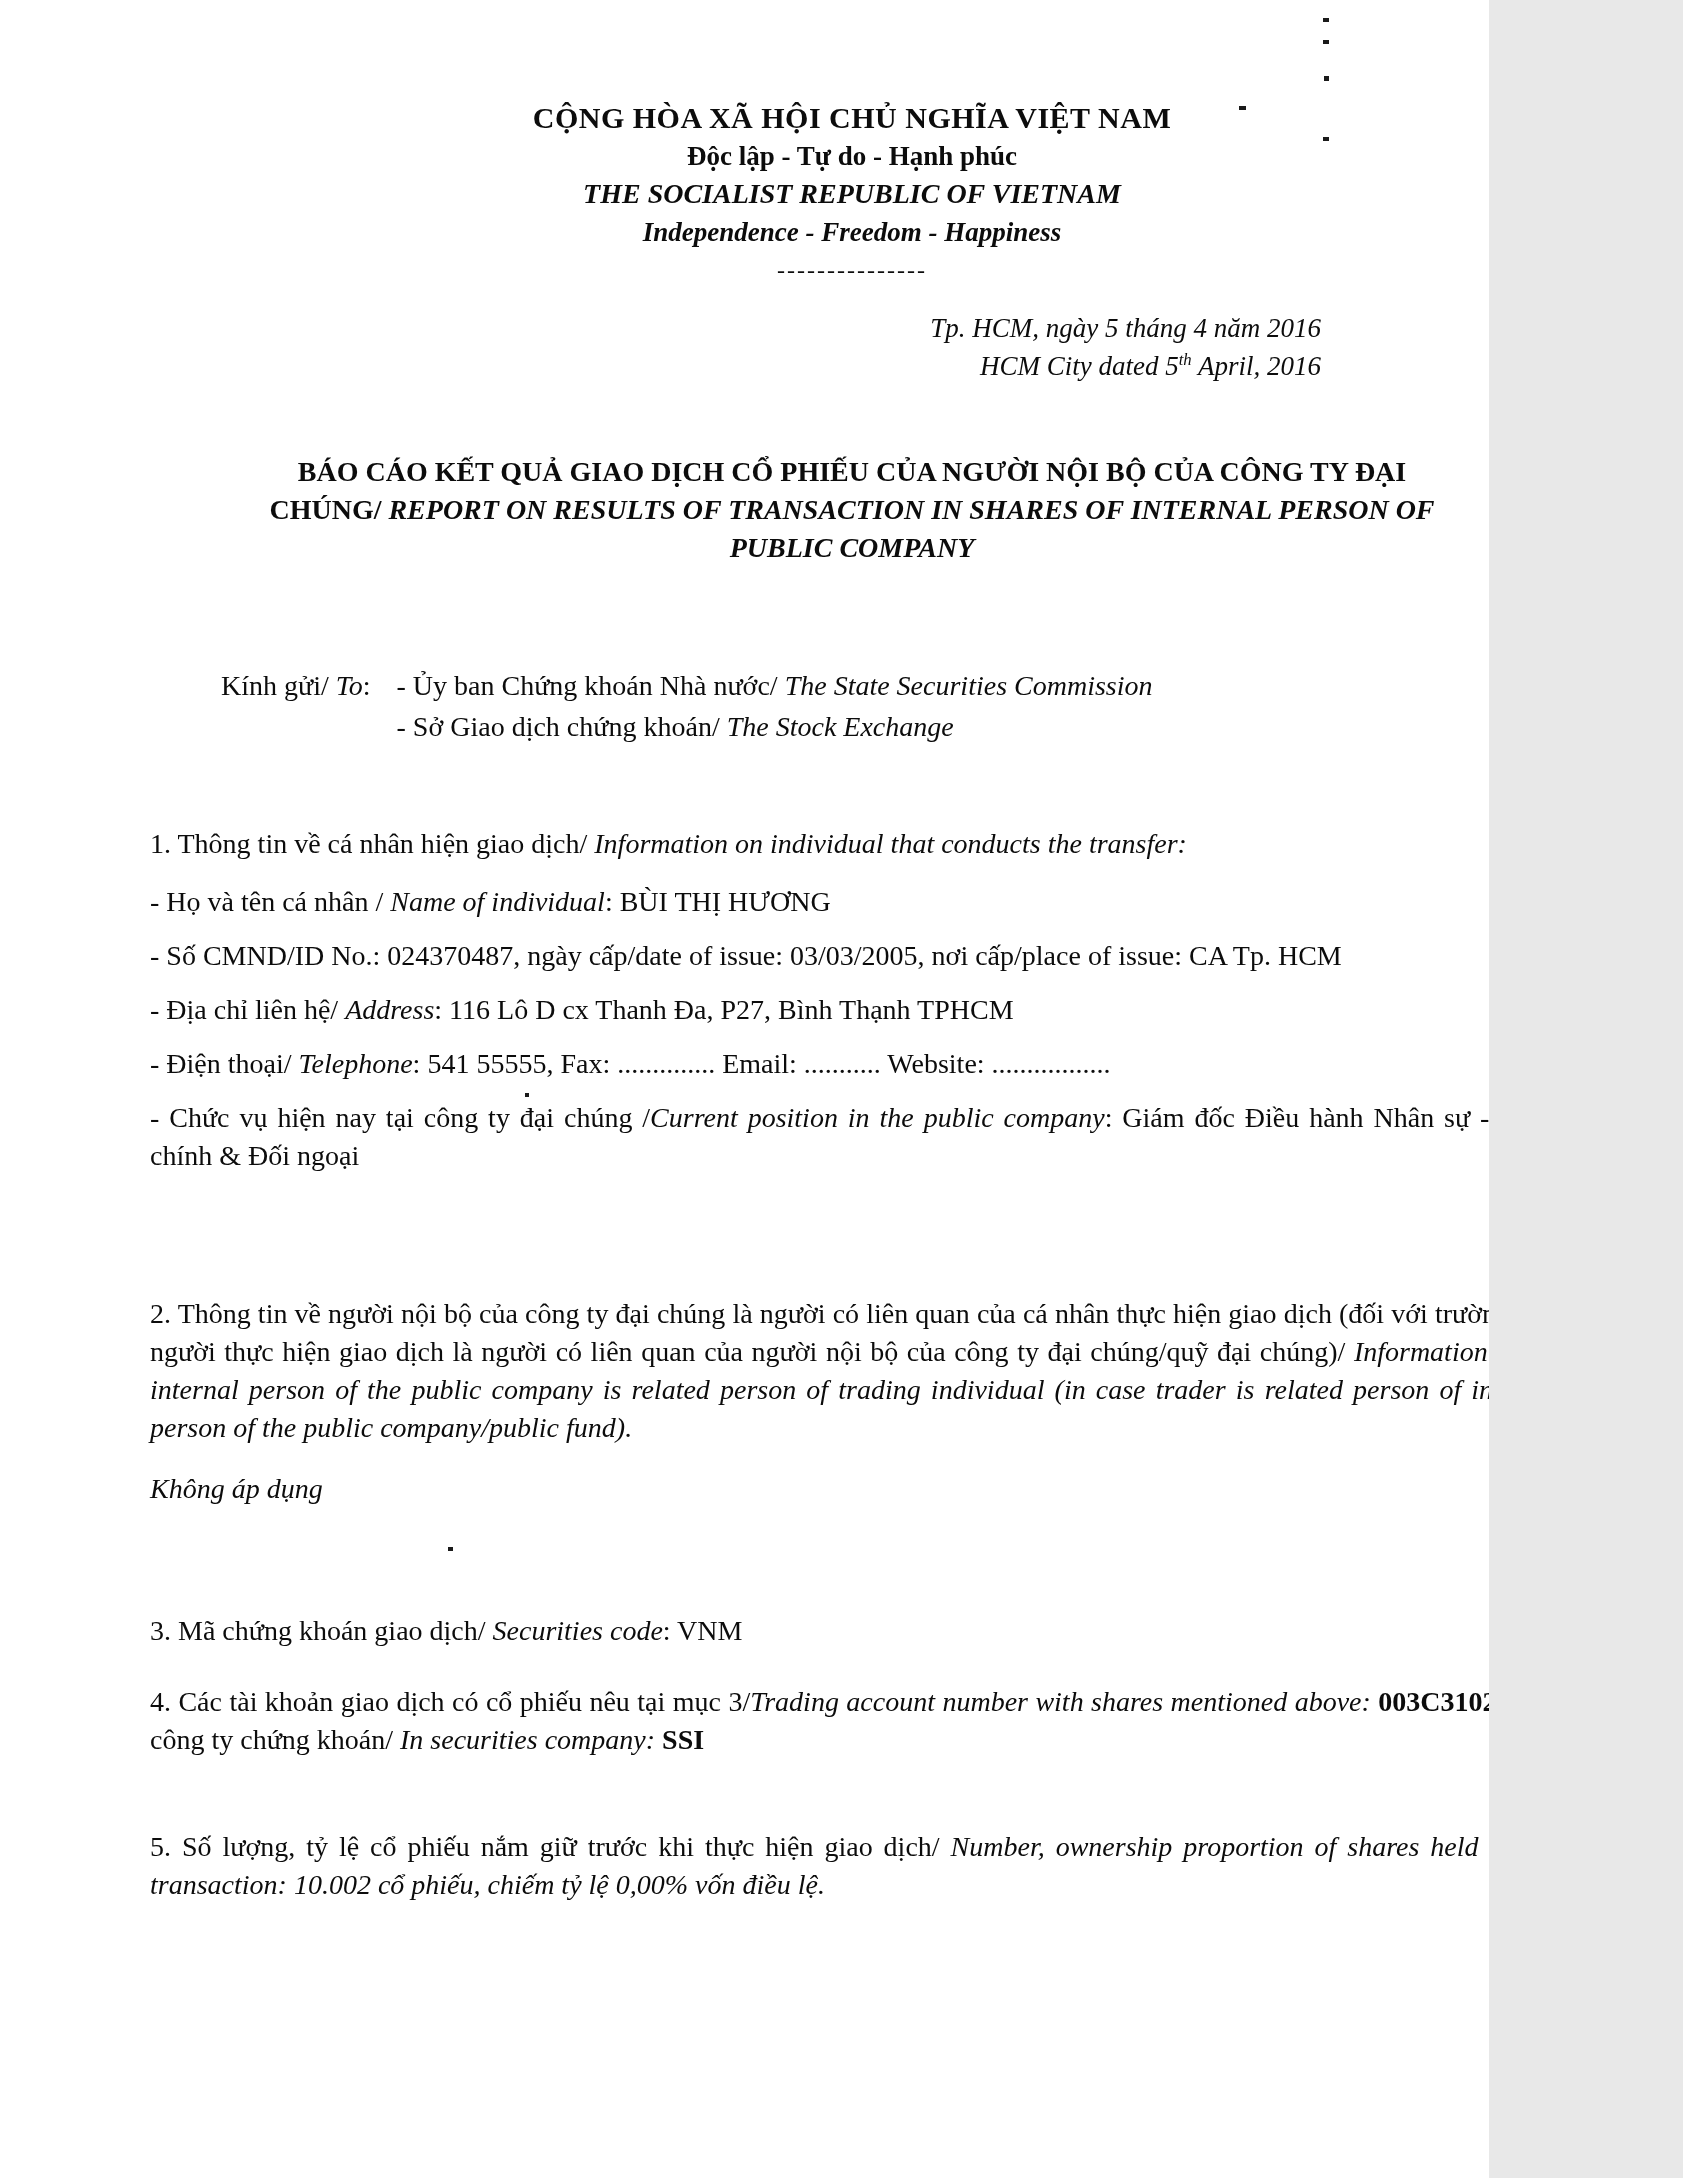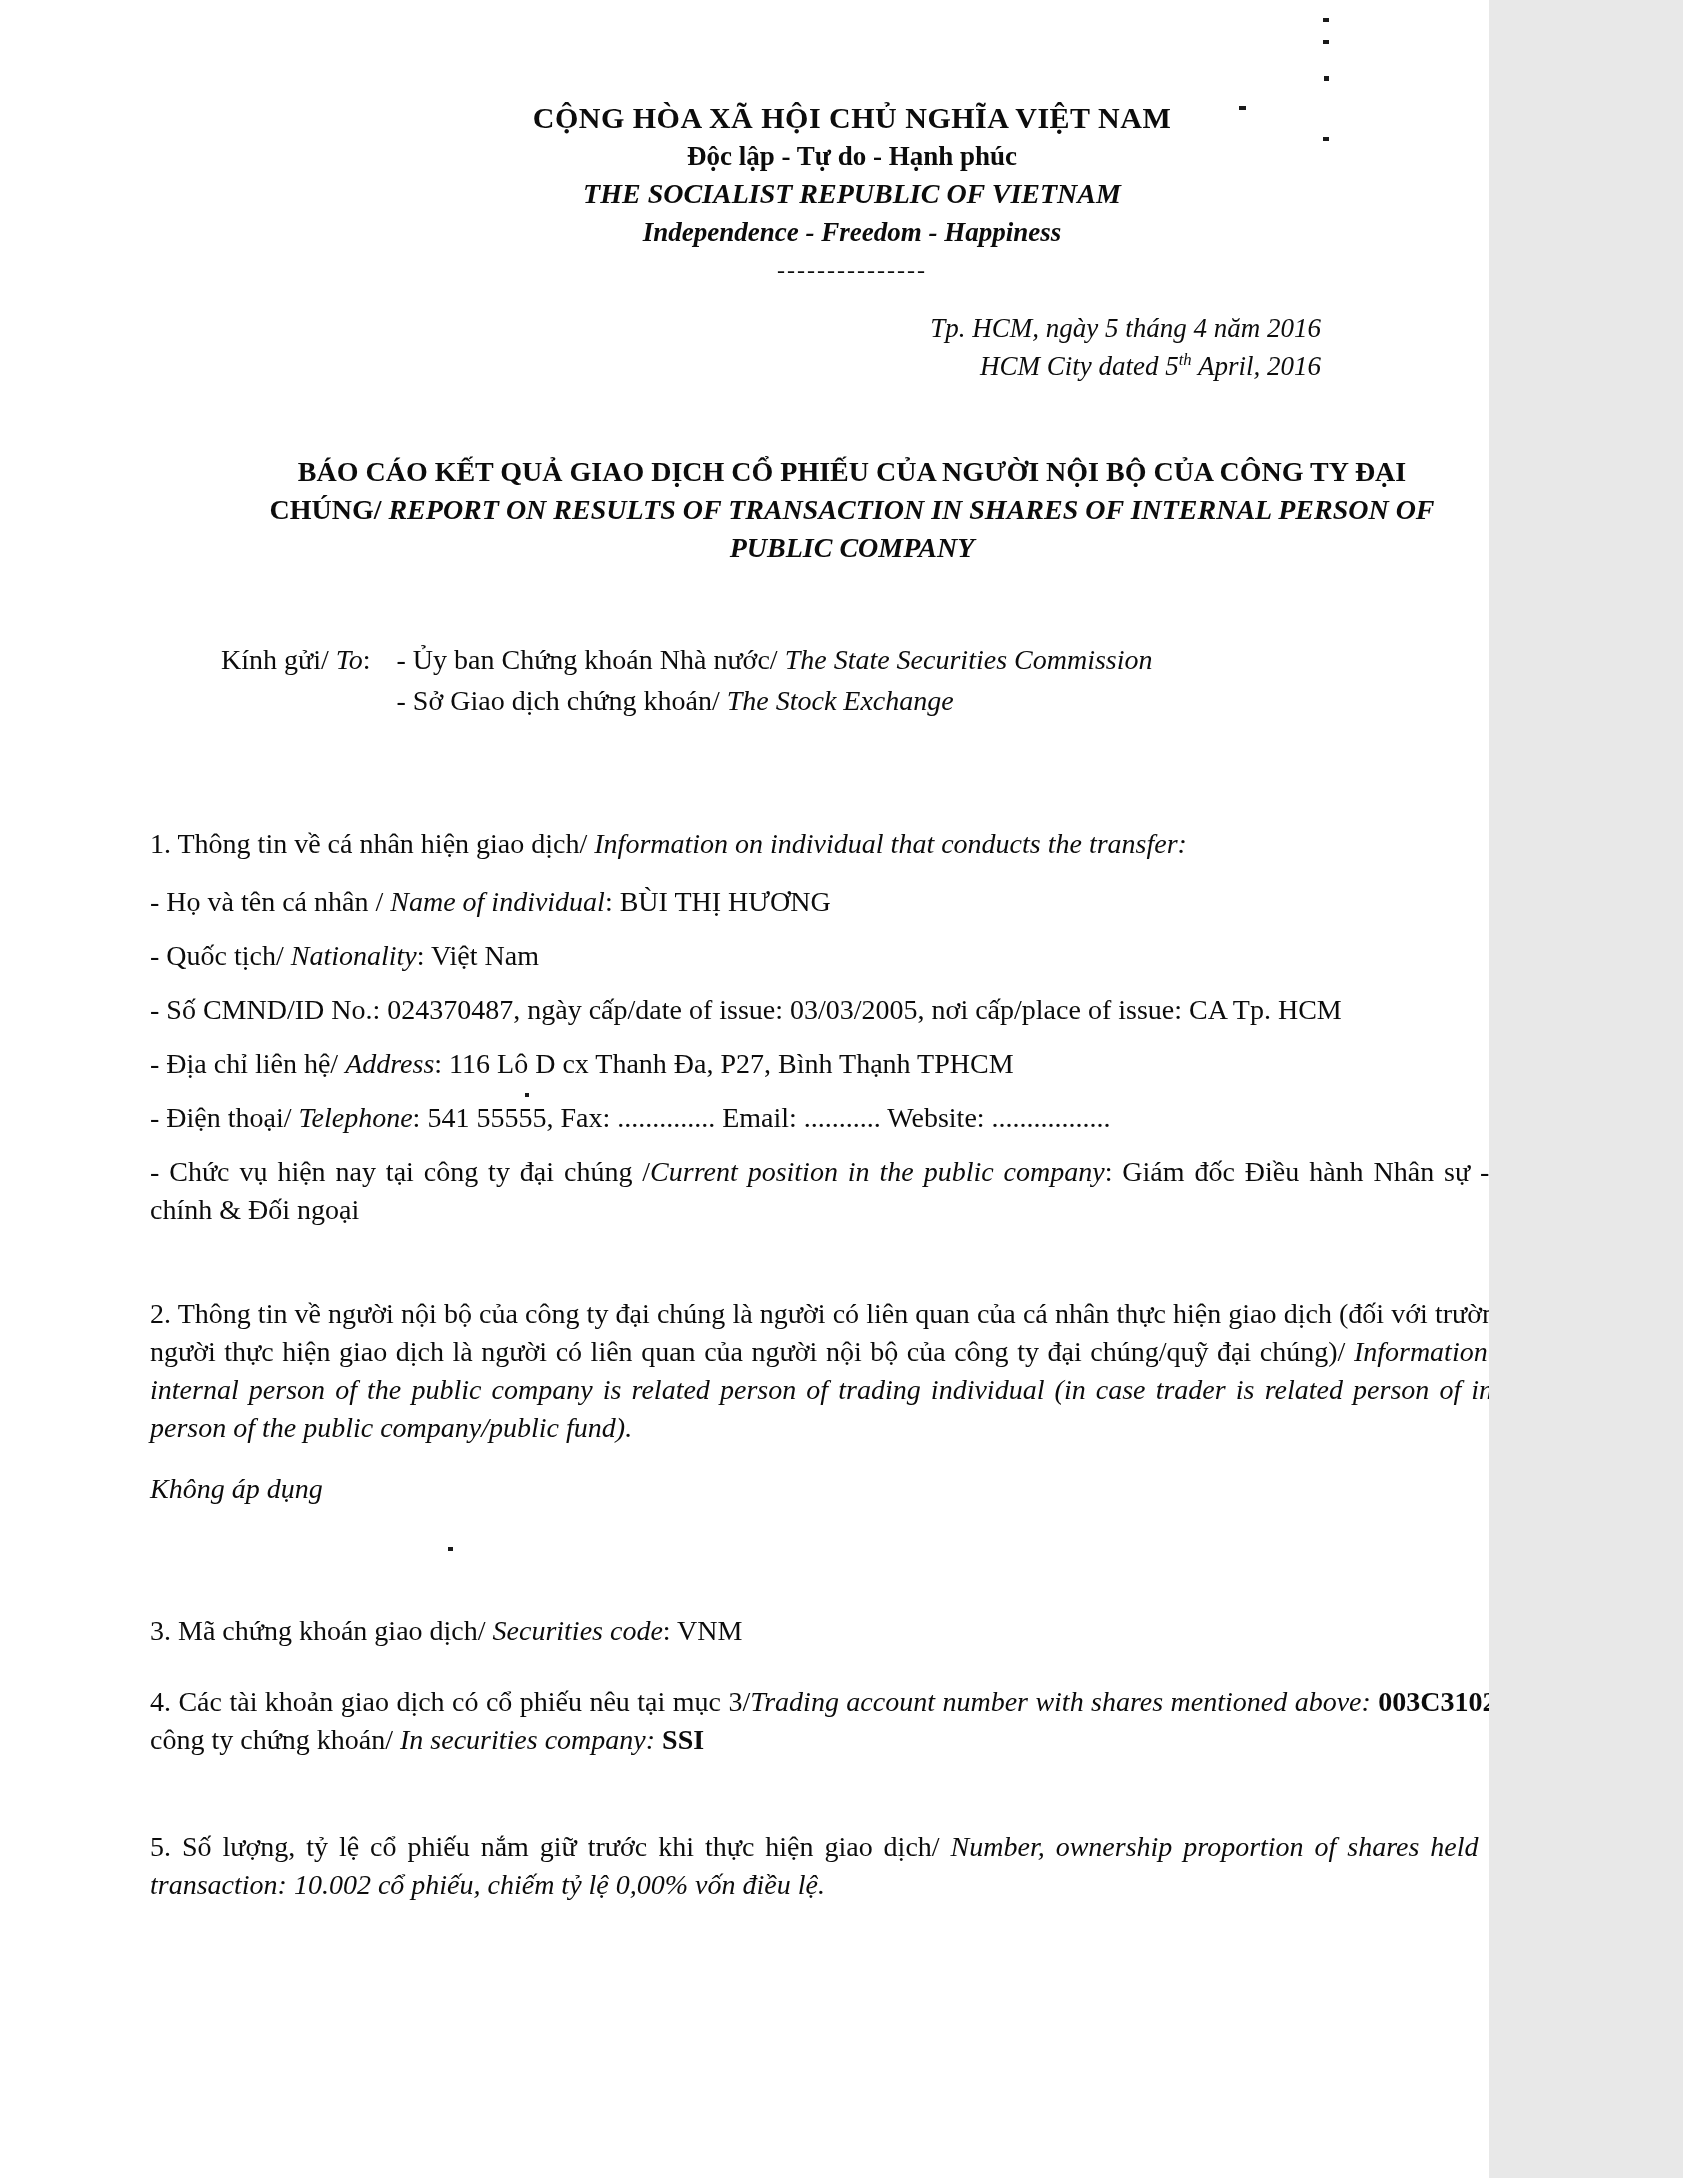--- a/index.html
+++ b/index.html
@@ -34,21 +34,21 @@
   }
 
   
   .title-block {
     position: absolute; left: 149px; top: 453px; width: 1406px;
     text-align: center; font-weight: bold; font-size: 28px; line-height: 38px;
   }
 
   
   .to-block {
-    position: absolute; left: 221px; top: 639px;
+    position: absolute; left: 221px; top: 665px;
     display: flex; align-items: flex-start;
     font-size: 28px; line-height: 41px;
   }
   .to-label { white-space: nowrap; margin-right: 26px; }
   .to-items { }
   .to-item { white-space: nowrap; }
 
   
   .section { position: absolute; left: 150px; width: 1410px; font-size: 28px; line-height: 38px; }
   .s1 { top: 825px; }
@@ -105,21 +105,20 @@
     <div class="to-label"><span>Kính gửi/ </span><span class="it">To</span><span>:</span></div>
     <div class="to-items">
       <div class="to-item"><span>- Ủy ban Chứng khoán Nhà nước/ </span><span class="it">The State Securities Commission</span></div>
       <div class="to-item"><span>- Sở Giao dịch chứng khoán/ </span><span class="it">The Stock Exchange</span></div>
     </div>
   </div>
 
   <div class="section s1">
     <p class="sec-heading"><span>1. Thông tin về cá nhân hiện giao dịch/ </span><span class="it">Information on individual that conducts the transfer:</span></p>
     <p class="item"><span>- Họ và tên cá nhân / </span><span class="it">Name of individual</span><span>: BÙI THỊ HƯƠNG</span></p>
-    <p class="item"><span>- Quốc tịch/ </span><span class="it">Nationality</span><span>: Việt Nam</span></p>
     <p class="item">- Số CMND/ID No.: 024370487, ngày cấp/date of issue: 03/03/2005, nơi cấp/place of issue: CA Tp. HCM</p>
     <p class="item"><span>- Địa chỉ liên hệ/ </span><span class="it">Address</span><span>: 116 Lô D cx Thanh Đa, P27, Bình Thạnh TPHCM</span></p>
     <p class="item"><span>- Điện thoại/ </span><span class="it">Telephone</span><span>: 541 55555, Fax: .............. Email: ........... Website: .................</span></p>
     <p class="item wrap2"><span>- Chức vụ hiện nay tại công ty đại chúng /</span><span class="it">Current position in the public company</span><span>: Giám đốc Điều hành Nhân sự - Hành chính &amp; Đối ngoại</span></p>
   </div>
 
   <div class="section s2">
     <p><span>2. Thông tin về người nội bộ của công ty đại chúng là người có liên quan của cá nhân thực hiện giao dịch (đối với trường hợp người thực hiện giao dịch là người có liên quan của người nội bộ của công ty đại chúng/quỹ đại chúng)/ </span><span class="it">Information about internal person of the public company is related person of trading individual (in case trader is related person of internal person of the public company/public fund).</span></p>
     <p class="na it">Không áp dụng</p>
   </div>

